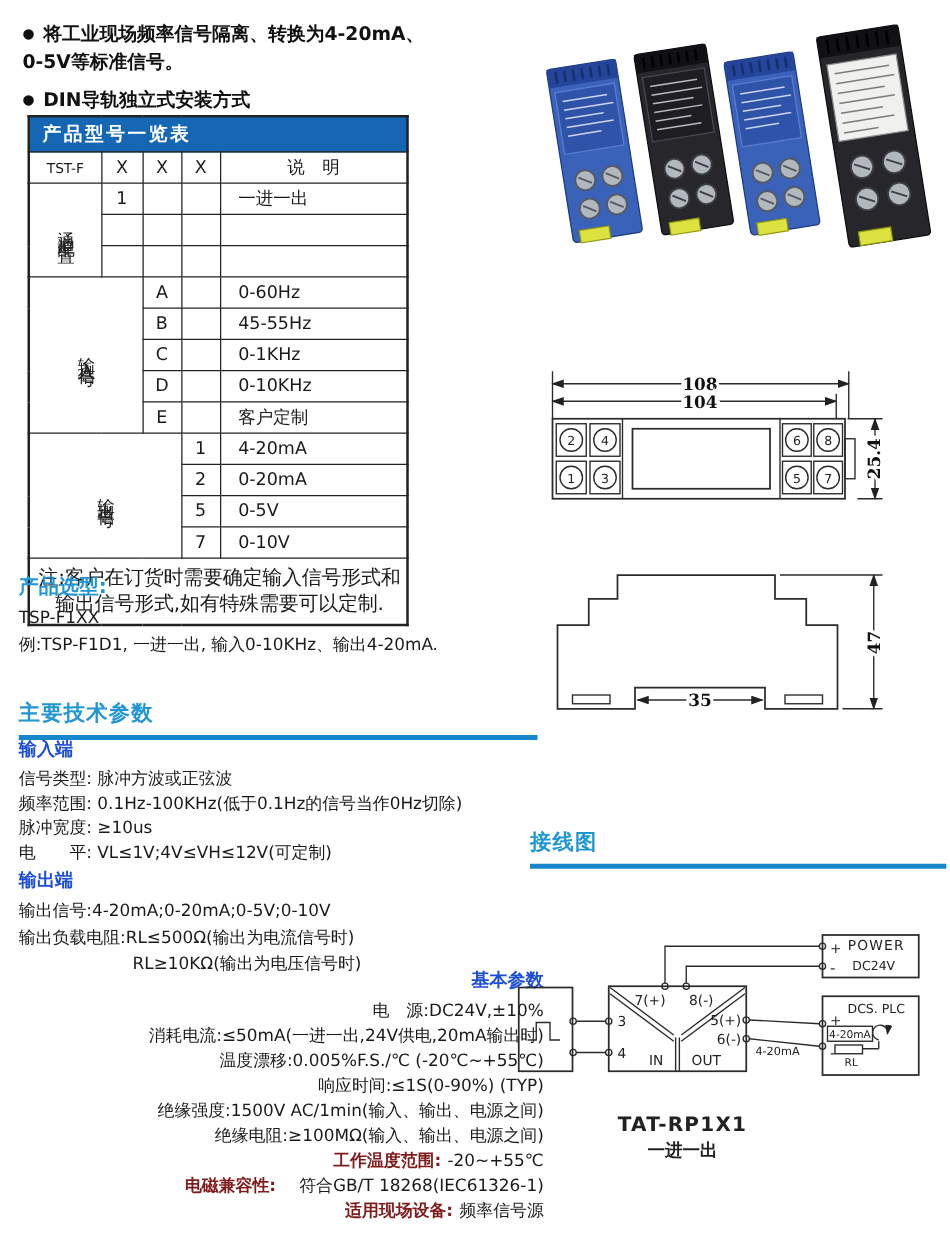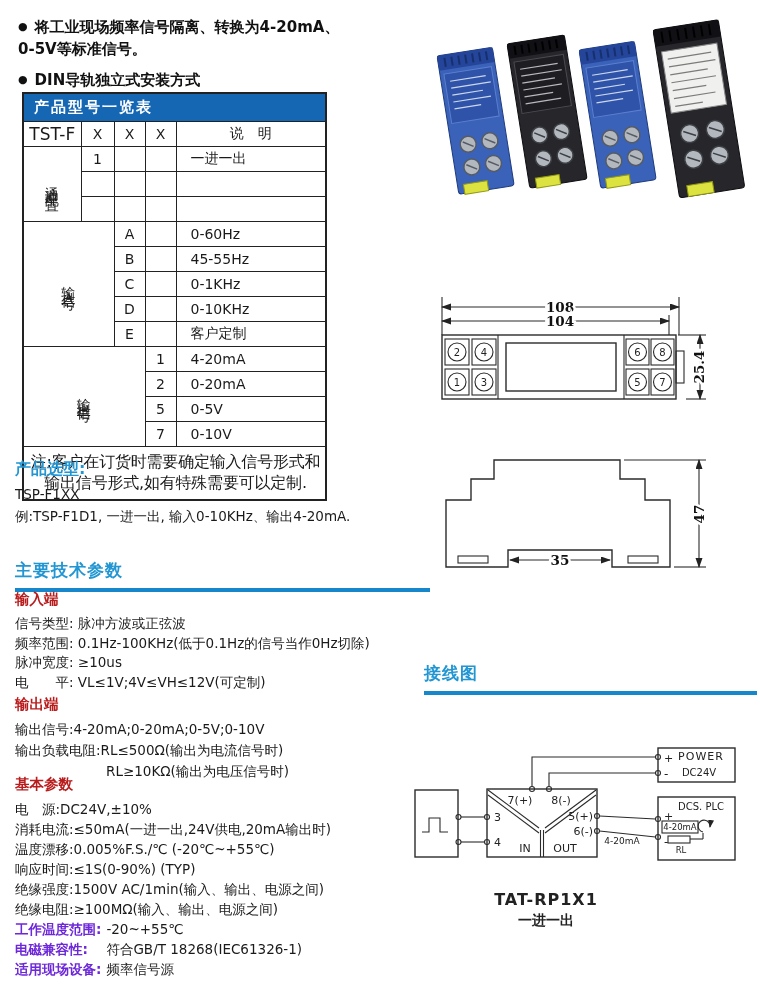--- a/index.html
+++ b/index.html
@@ -9,44 +9,44 @@
   
   .bullets { position:absolute; left:18px; top:16px; width:340px; font-size:15px; line-height:22px; font-weight:600; color:#111; }
   .bullet-line { white-space:nowrap; }
   .bullet-line .dot { font-size:11px; margin-right:7px; vertical-align:2px; }
   .bullet-line.spaced { margin-top:9px; }
 
   
   .model-table { position:absolute; left:22px; top:92px; width:303px; border-collapse:collapse; table-layout:fixed; border:2px solid #222; }
   .model-table td { border:1px solid #222; padding:0; height:25px; font-size:14px; text-align:center; }
   .model-table .t-title td { background:#1566b3; color:#fff; font-weight:bold; font-size:15px; text-align:left; padding:4px 0 4px 10px; letter-spacing:2px; height:auto; }
-  .model-table .t-head td:first-child { font-size:17px; }
+  .model-table .t-head td:first-child { font-size:11px; }
   .model-table td.desc { text-align:left; padding-left:14px; }
   .model-table td.vlab { vertical-align:middle; }
   .model-table td.vlab span { writing-mode:vertical-rl; text-orientation:upright; letter-spacing:4px; font-size:14px; display:inline-block; }
   .model-table .t-note td { font-size:16px; text-align:center; padding:5px 2px 5px 4px; height:auto; letter-spacing:-0.2px; }
 
   
   .sec-h { position:absolute; color:#2196d3; font-size:17px; font-weight:bold; letter-spacing:1px; padding-bottom:6px; border-bottom:4px solid #1787cc; }
   #tech-h   { left:15px;  top:545px; width:415px; }
   #dims-h   { left:412px; top:218px; width:333px; }
   #wiring-h { left:424px; top:648px; width:333px; }
 
   
   .sel { position:absolute; left:15px; top:458px; font-size:13.5px; line-height:22px; }
   .sel-title { color:#2196d3; font-weight:bold; font-size:16px; margin-bottom:3px; }
 
   
   .tsec { position:absolute; left:15px; width:420px; font-size:13.5px; }
-  .tsec .sub { color:#b91c1c; font-weight:bold; font-size:14.5px; margin-bottom:5px; }
+  .tsec .sub { color:#1d4ed8; font-weight:bold; font-size:14.5px; margin-bottom:5px; }
   #sec-input  { top:590px; } #sec-input  .tline { line-height:19.5px; }
   #sec-output { top:695px; } #sec-output .tline { line-height:21px; }
-  #sec-basic  { top:775px; } #sec-basic  .tline { line-height:20px; }
+  #sec-basic  { top:775px;text-align:right; } #sec-basic  .tline { line-height:20px; }
   .tline.indent { padding-left:91px; }
-  .hl .lab { color:#6d28d9; font-weight:bold; }
+  .hl .lab { color:#7f1d1d; font-weight:bold; }
   .hl .val { margin-left:5px; }
 
   
   #photo-svg  { position:absolute; left:415px; top:10px;  width:340px; height:205px; }
   #topview-svg{ position:absolute; left:412px; top:283px; width:345px; height:135px; }
   #sideview-svg{position:absolute; left:412px; top:430px; width:345px; height:180px; }
   #wiring-svg { position:absolute; left:398px; top:740px; width:360px; height:205px; }
 
   svg text { font-family:"DejaVu Sans","Liberation Sans",sans-serif; fill:#222; }
   .dline { stroke:#2b2b2b; stroke-width:1.1; fill:none; }

